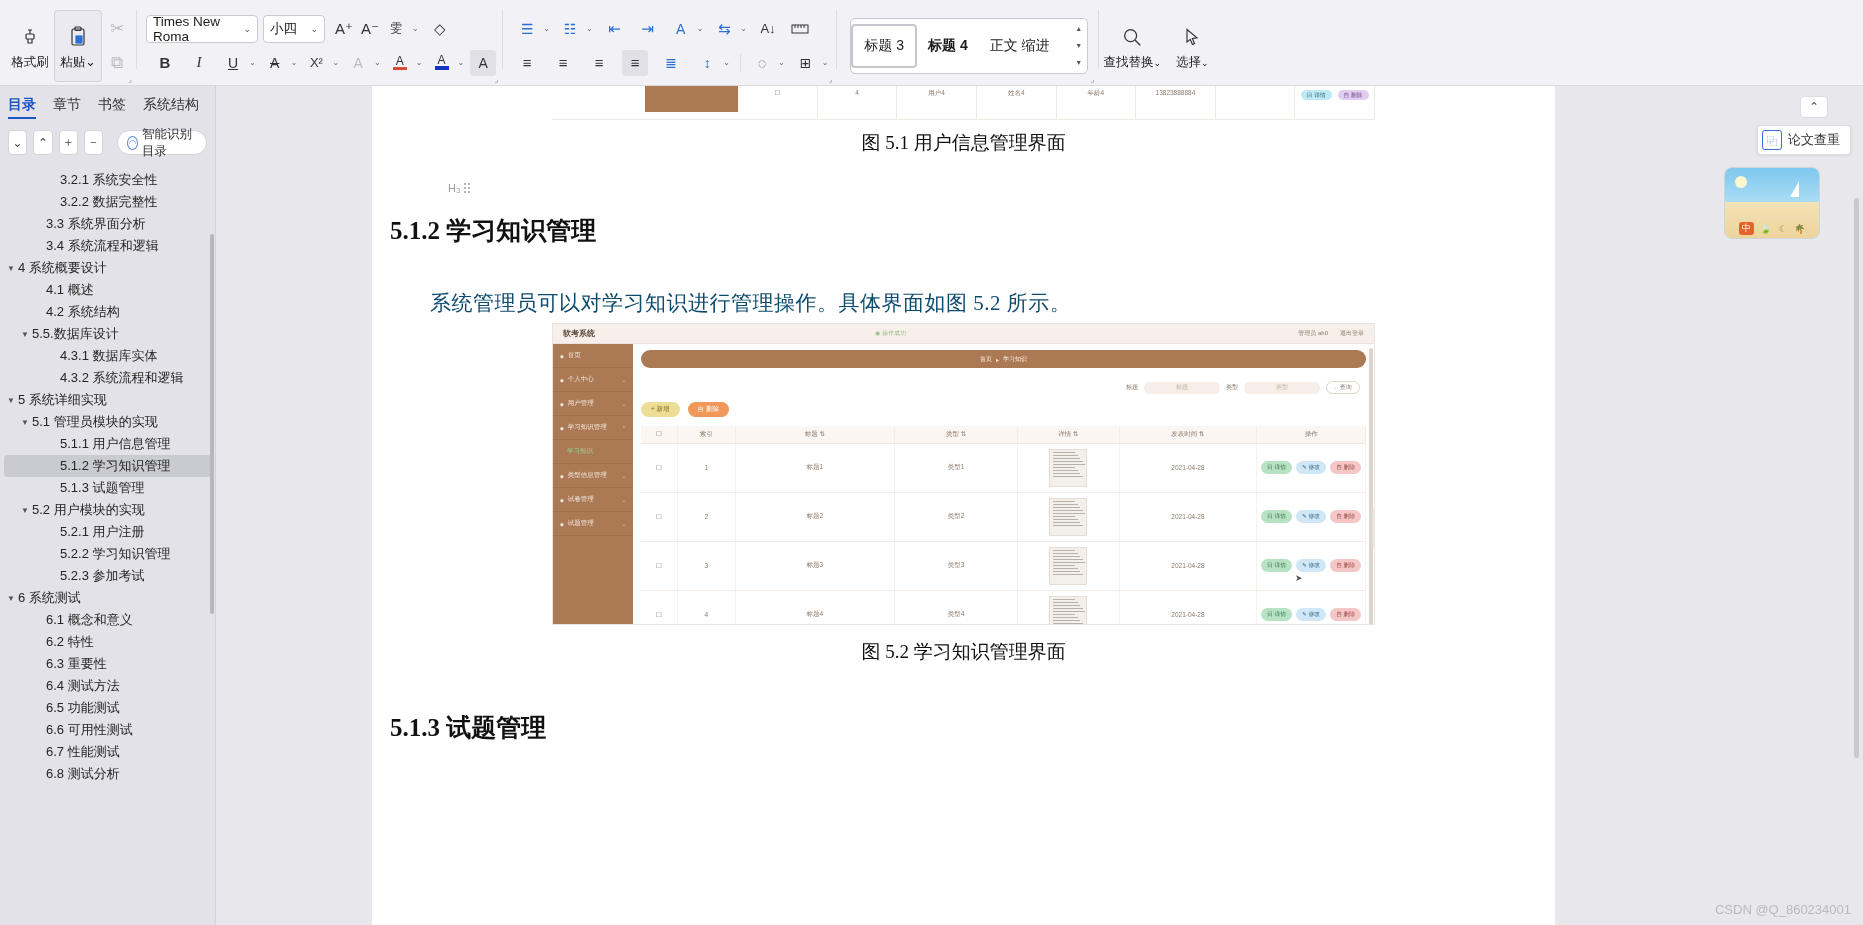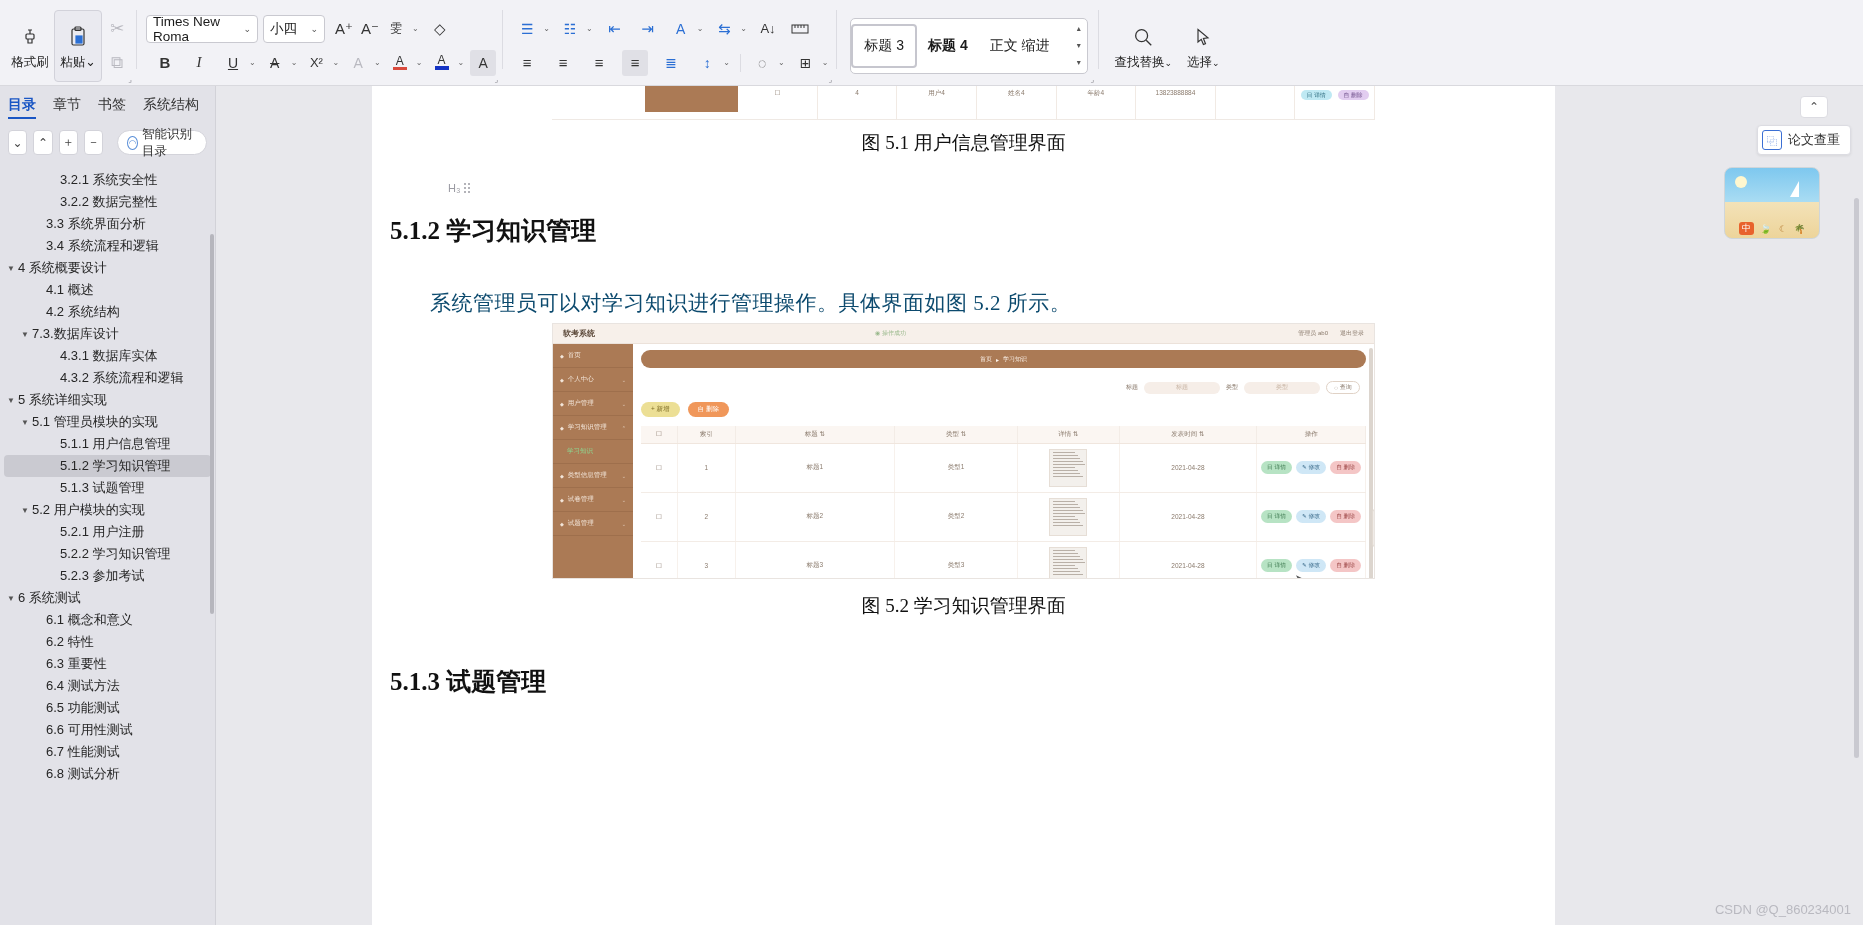--- a/index.html
+++ b/index.html
@@ -154,21 +154,21 @@
     font-family: "Liberation Serif", "DejaVu Serif", serif;
     font-size: 25px; font-weight: bold; color: #111; padding-left: 18px;
   }
   .bodytext {
     font-family: "Liberation Serif", "DejaVu Serif", serif;
     font-size: 21px; color: #0c4a6e; padding-left: 58px; letter-spacing: .5px;
   }
 
   
   .shot {
-    position: relative; width: 823px; height: 256px; margin: 6px auto 0 auto;
+    position: relative; width: 823px; height: 302px; margin: 6px auto 0 auto;
     background: #86efac; border: 1px solid #e9e4e0; overflow: hidden;
     font-size: 6.5px; color: #7a6a5d;
   }
   .shot-top {
     height: 20px; background: #f7f0ea; display: flex; align-items: center;
     padding: 0 10px; border-bottom: 1px solid #ece2da;
   }
   .shot-brand { font-weight: bold; font-size: 8px; color: #5d4a3b; }
   .shot-toast { margin-left: 280px; color: #9ab98c; font-size: 6px; }
   .shot-user { margin-left: auto; display: flex; gap: 12px; font-size: 6px; color: #8a7a6c; }
@@ -424,21 +424,21 @@
         <div class="styleitem">正文 缩进</div>
         <div class="stylescroll">
           <span>▴</span>
           <span>▾</span>
           <span>▾</span>
         </div>
       </div>
       <div class="launcher">⌟</div>
     </div>
 
-    <div class="rgroup" style="padding-left:12px">
+    <div class="rgroup" style="padding-left:1px">
       <div class="bigbtn" style="width:66px">
         <span class="glyph">
           <svg width="22" height="22" viewBox="0 0 24 24" fill="none" stroke="#333" stroke-width="1.4">
               <circle cx="10.5" cy="10.5" r="6.5"></circle>
               <path d="M15.5 15.5L21 21"></path>
             </svg>
         </span>
         <span class="lbl"><span>查找替换</span><span style="font-size:9px">⌄</span></span>
       </div>
       <div class="bigbtn" style="width:54px">
@@ -497,21 +497,21 @@
         <div class="tocitem" style="padding-left: 28px;">
           <span class="tocarrow empty">▼</span>
           <span class="toclabel">4.1 概述</span>
         </div>
         <div class="tocitem" style="padding-left: 28px;">
           <span class="tocarrow empty">▼</span>
           <span class="toclabel">4.2 系统结构</span>
         </div>
         <div class="tocitem" style="padding-left: 14px;">
           <span class="tocarrow">▼</span>
-          <span class="toclabel">7.3.数据库设计</span>
+          <span class="toclabel">5.5.数据库设计</span>
         </div>
         <div class="tocitem" style="padding-left: 42px;">
           <span class="tocarrow empty">▼</span>
           <span class="toclabel">4.3.1 数据库实体</span>
         </div>
         <div class="tocitem" style="padding-left: 42px;">
           <span class="tocarrow empty">▼</span>
           <span class="toclabel">4.3.2 系统流程和逻辑</span>
         </div>
         <div class="tocitem" style="padding-left: 0px;">

